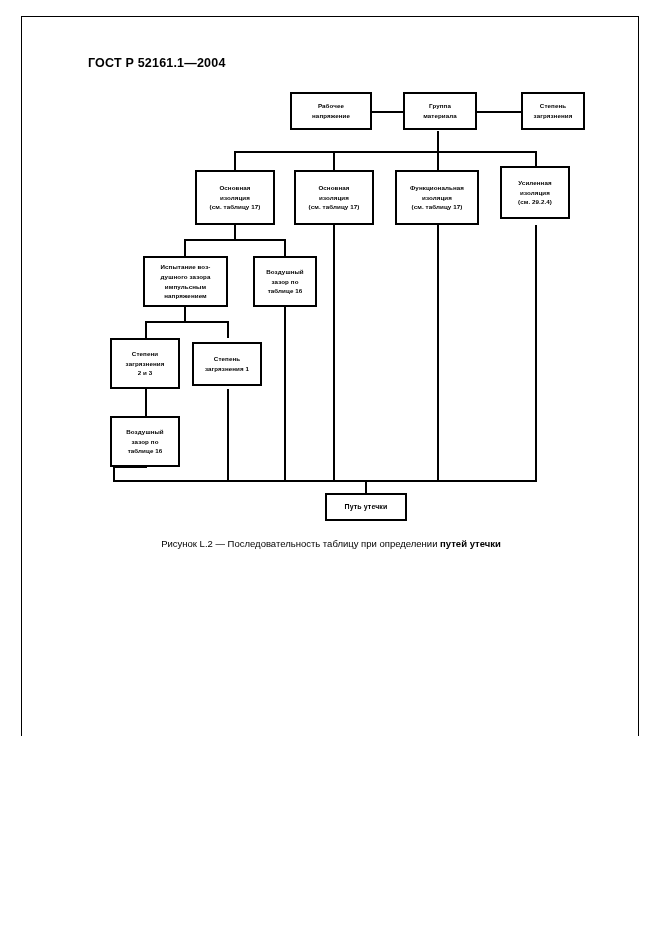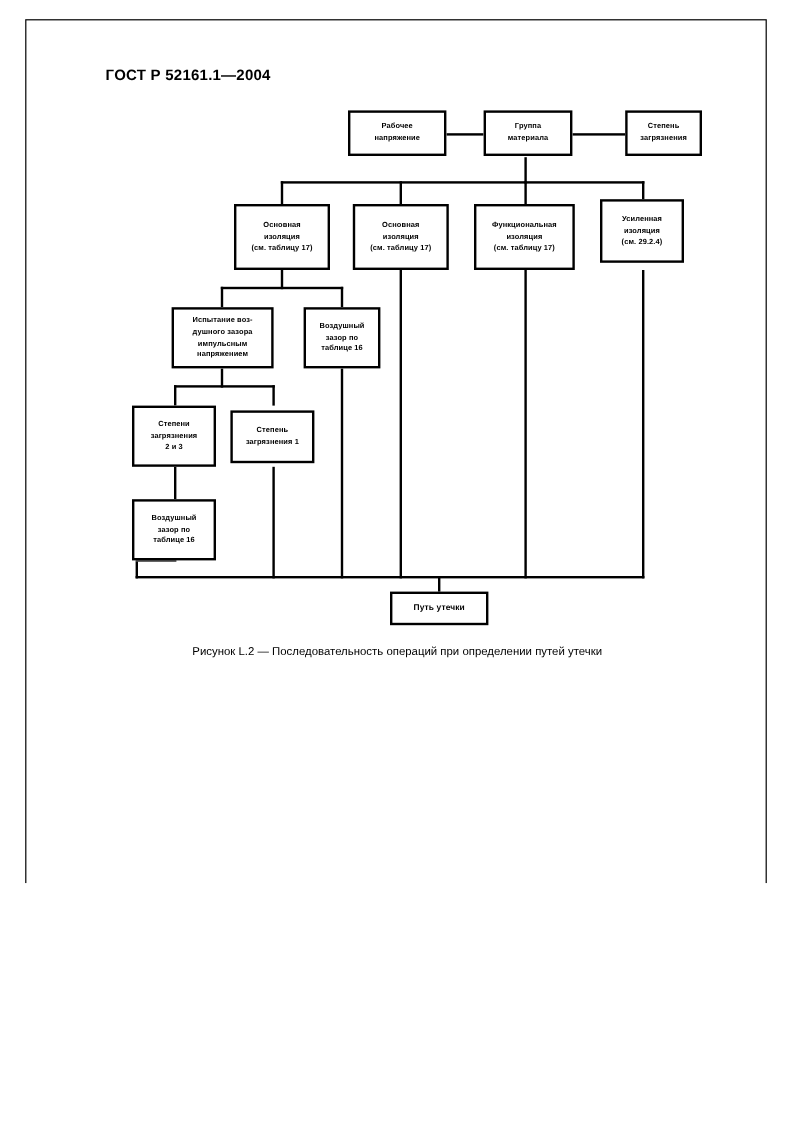--- a/index.html
+++ b/index.html
@@ -45,21 +45,21 @@
   #figure-caption {
     position: absolute;
     left: 31px;
     top: 538px;
     width: 600px;
     text-align: center;
     font-size: 9.5px;
     white-space: nowrap;
   }
   #figure-caption .bold {
-    font-weight: normal;
+    font-weight: bold;
   }
 
   
   #flowchart {
     position: absolute;
     left: 0;
     top: 0;
     width: 661px;
     height: 936px;
   }
@@ -182,17 +182,17 @@
     <div class="node" style="left:110px; top:416px; width:70px; height:51px;">
       <span>Воздушный<br>зазор по<br>таблице 16</span>
     </div>
 
     <div class="node" style="left:325px; top:493px; width:82px; height:28px; font-size:7px;">
       <span>Путь утечки</span>
     </div>
 
   </div>
 
-  <div id="figure-caption"><span>Рисунок L.2 — Последовательность операций при определении </span><span class="bold">путей утечки</span></div>
+  <div id="figure-caption"><span>Рисунок L.2 — Последовательность таблицу при определении </span><span class="bold">путей утечки</span></div>
 
   <div id="page-number">84</div>
 
 </div>
 
 </body></html>

